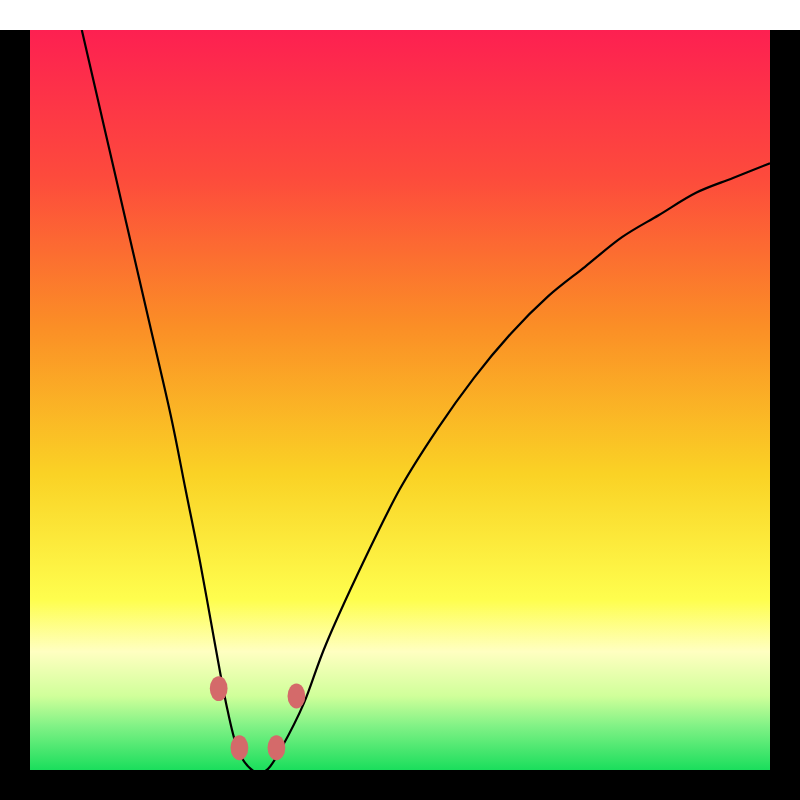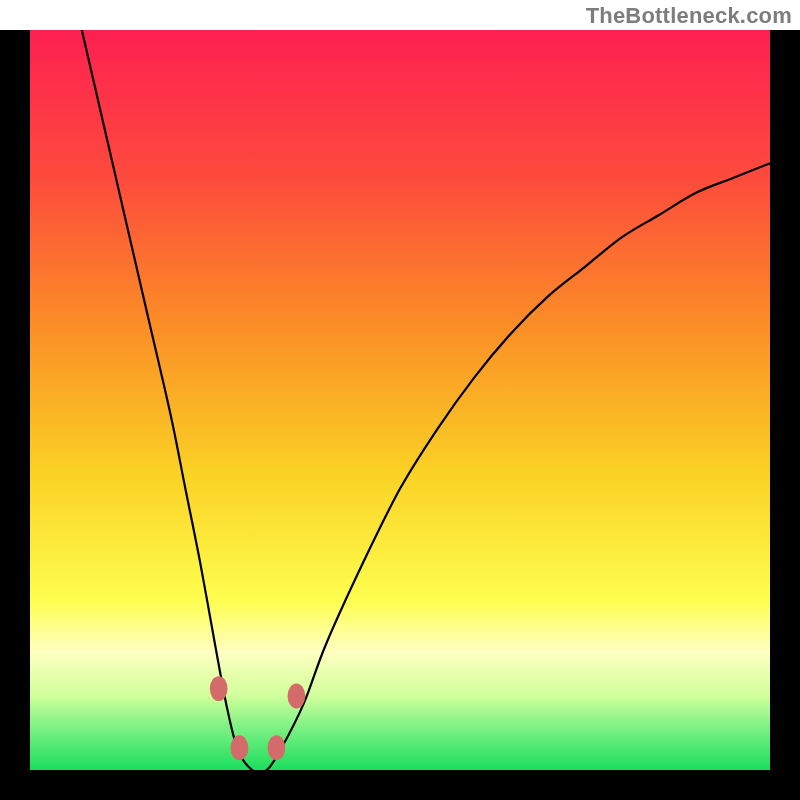--- a/index.html
+++ b/index.html
@@ -61,21 +61,20 @@
   }
 </style>
 </head>
 <body>
 
 <div class="stage">
 
   <div class="frame"></div>
   <div class="top-white"></div>
 
-  <div class="watermark">TheBottleneck.com</div>
 
   <div class="plot">
     <svg id="bg-svg" viewBox="0 0 740 740" preserveAspectRatio="none">
       <defs>
         <linearGradient id="grad" x1="0" y1="0" x2="0" y2="1">
             <stop offset="0.00%" stop-color="#fd2051"></stop>
             <stop offset="20.00%" stop-color="#fd4b3c"></stop>
             <stop offset="40.00%" stop-color="#fb8e26"></stop>
             <stop offset="60.00%" stop-color="#fad225"></stop>
             <stop offset="77.00%" stop-color="#fefe4e"></stop>

